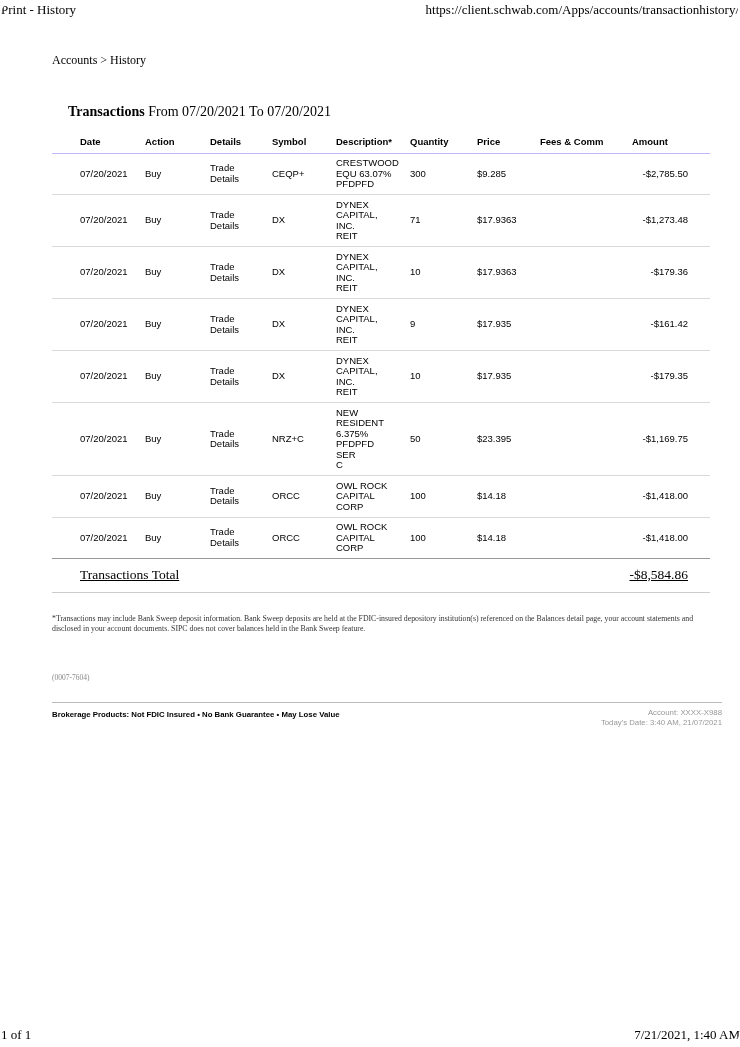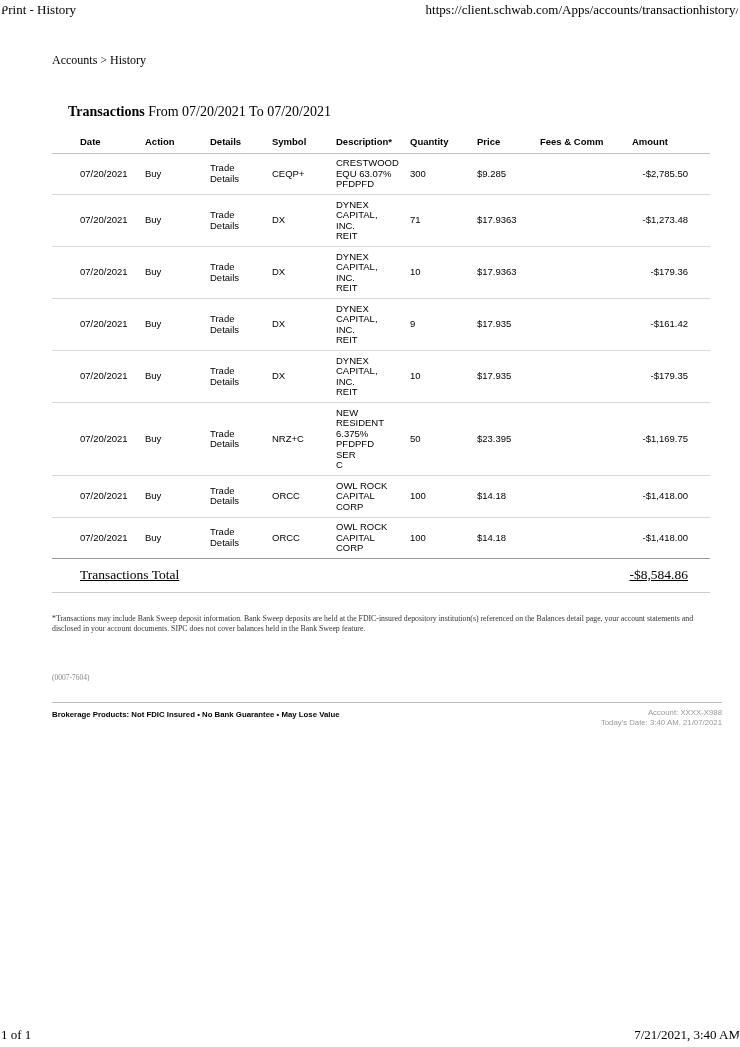--- a/index.html
+++ b/index.html
@@ -274,16 +274,16 @@
       <div class="account-info">
         <div>Account: XXXX-X988</div>
         <div>Today's Date: 3:40 AM, 21/07/2021</div>
       </div>
     </div>
 
   </div>
 
   <div class="page-footer">
     <span>1 of 1</span>
-    <span>7/21/2021, 3:40 AM</span>
+    <span>7/21/2021, 1:40 AM</span>
   </div>
 
 </div>
 
 </body></html>

